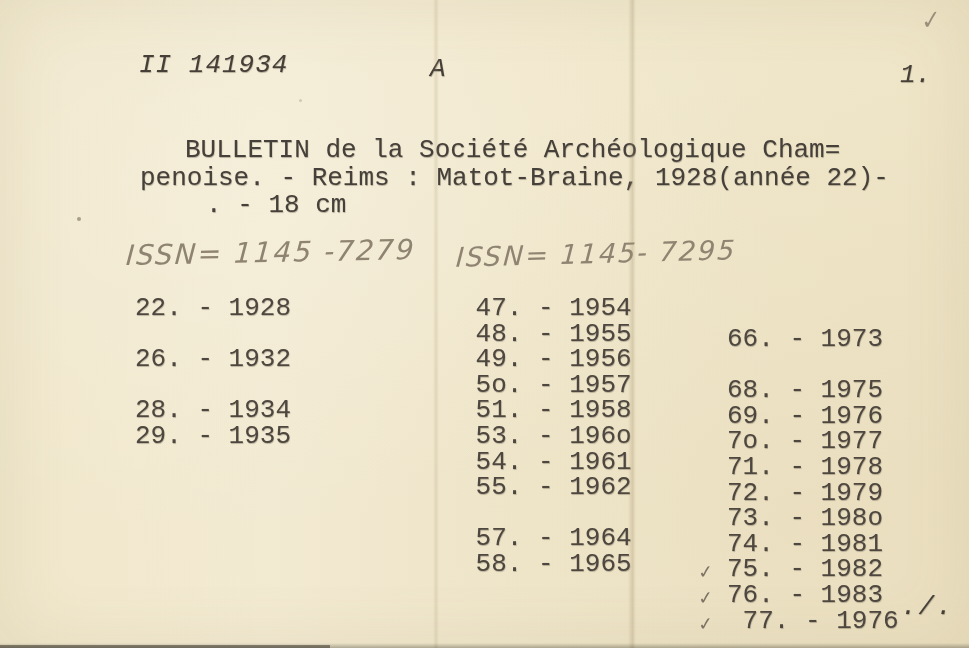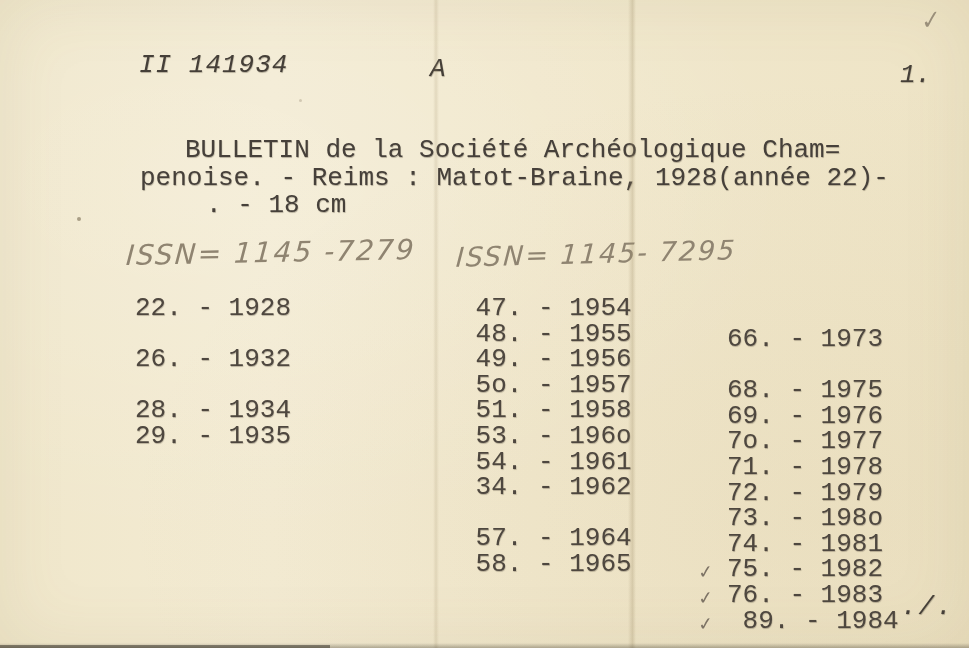--- a/index.html
+++ b/index.html
@@ -99,39 +99,39 @@
     </div>
 
     <div class="col col2">
       <div class="hrow"><span class="check"></span><span>47. - 1954</span></div>
       <div class="hrow"><span class="check"></span><span>48. - 1955</span></div>
       <div class="hrow"><span class="check"></span><span>49. - 1956</span></div>
       <div class="hrow"><span class="check"></span><span>5o. - 1957</span></div>
       <div class="hrow"><span class="check"></span><span>51. - 1958</span></div>
       <div class="hrow"><span class="check"></span><span>53. - 196o</span></div>
       <div class="hrow"><span class="check"></span><span>54. - 1961</span></div>
-      <div class="hrow"><span class="check"></span><span>34. - 1962</span></div>
+      <div class="hrow"><span class="check"></span><span>55. - 1962</span></div>
       <div class="hrow"><span class="check"></span><span></span></div>
       <div class="hrow"><span class="check"></span><span> 57. - 1964</span></div>
       <div class="hrow"><span class="check"></span><span> 58. - 1965</span></div>
     </div>
 
     <div class="col col3">
       <div class="hrow"><span class="check"></span><span>66. - 1973</span></div>
       <div class="hrow"><span class="check"></span><span></span></div>
       <div class="hrow"><span class="check"></span><span>68. - 1975</span></div>
       <div class="hrow"><span class="check"></span><span>69. - 1976</span></div>
       <div class="hrow"><span class="check"></span><span>7o. - 1977</span></div>
       <div class="hrow"><span class="check"></span><span>71. - 1978</span></div>
       <div class="hrow"><span class="check"></span><span>72. - 1979</span></div>
       <div class="hrow"><span class="check"></span><span>73. - 198o</span></div>
       <div class="hrow"><span class="check"></span><span>74. - 1981</span></div>
       <div class="hrow"><span class="check">✓</span><span>75. - 1982</span></div>
       <div class="hrow"><span class="check">✓</span><span>76. - 1983</span></div>
-      <div class="hrow"><span class="check">✓</span><span> 89. - 1984</span></div>
+      <div class="hrow"><span class="check">✓</span><span> 77. - 1976</span></div>
     </div>
 
   </div>
 
   <div class="typed continuation">./.</div>
 
   <div class="crease crease-left"></div>
   <div class="crease crease-right"></div>
   <div class="edge-bottom"></div>
   <div class="edge-bottom-left"></div>

